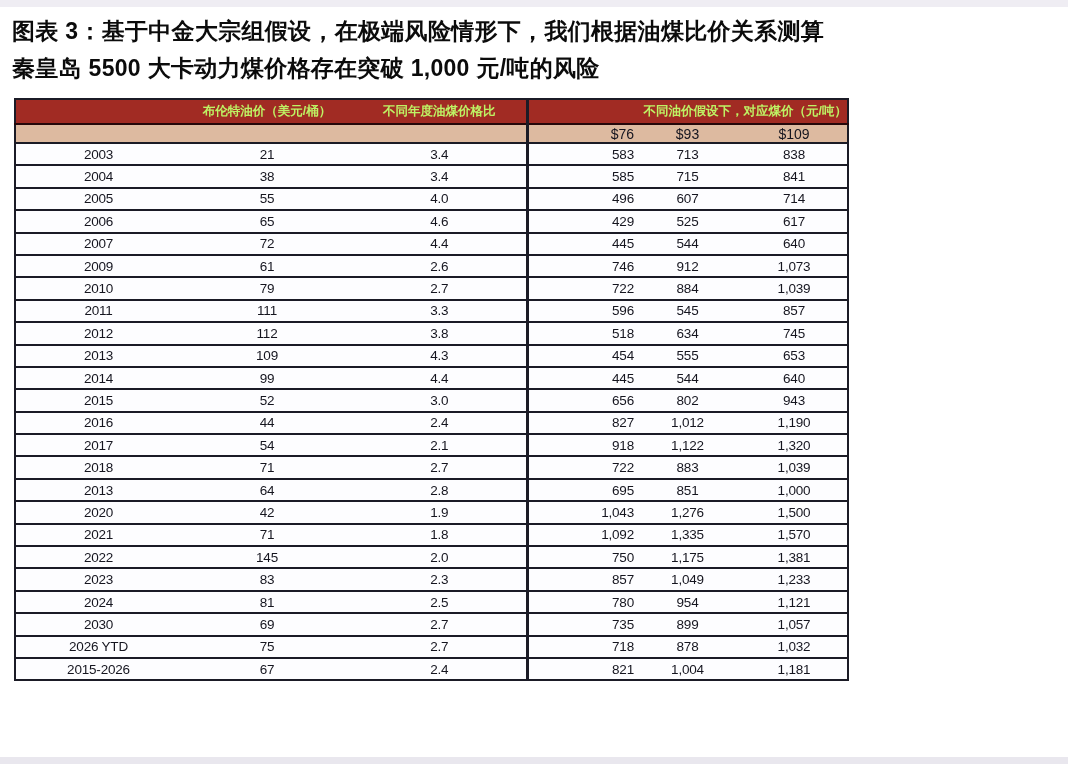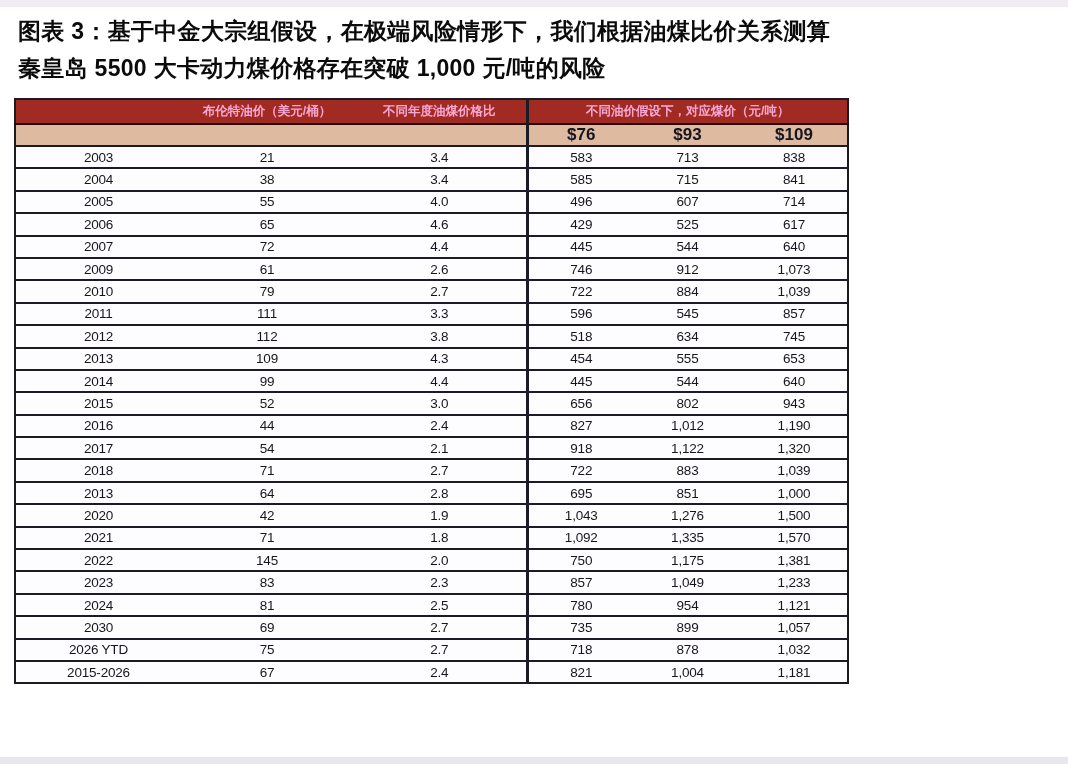--- a/index.html
+++ b/index.html
@@ -8,51 +8,51 @@
     width:1068px; height:764px;
     background:#ffffff;
     font-family:"Liberation Sans","DejaVu Sans",sans-serif;
     position:relative; overflow:hidden;
   }
   .edge-strip { position:absolute; left:0; width:1068px; height:7px; background:#efedf3; }
   .edge-strip.top { top:0; }
   .edge-strip.bottom { bottom:0; background:#e9e7ee; }
 
   .title-block {
-    position:absolute; left:18px; top:13px; width:1040px;
+    position:absolute; left:12px; top:13px; width:1040px;
     font-weight:bold; font-size:23px; line-height:37px;
     color:#0b0b0b; letter-spacing:0.3px;
   }
 
   table.exhibit {
     position:absolute; left:14px; top:98px;
     width:833px;
     border-collapse:collapse; table-layout:fixed;
     border:2px solid #1b1b26;
   }
   th, td {
     padding:0; margin:0; text-align:center;
     white-space:nowrap; overflow:hidden;
     border-bottom:2px solid #1b1b26;
   }
   th.red {
-    background:#a12b23; color:#f9a8d4;
+    background:#a12b23; color:#bef264;
     font-size:12.5px; font-weight:bold; height:25px;
     border-bottom:2px solid #25070a;
   }
   th.beige {
     background:#ddbaa0; color:#15151f;
-    font-size:17px; font-weight:bold; height:19px;
+    font-size:14px; font-weight:normal; height:19px;
   }
   td {
     height:22.4px; font-size:13.5px; color:#15151f;
     background:#fdfdff; font-weight:normal;
     letter-spacing:-0.2px;
   }
-  .divider { border-left:3px solid #1b1b26; }
+  .divider { border-left:3px solid #1b1b26;text-align:right; }
 </style>
 </head>
 <body>
 
 <div class="page">
   <div class="edge-strip top"></div>
 
   <div class="title-block">
     <div>图表 3：基于中金大宗组假设，在极端风险情形下，我们根据油煤比价关系测算</div>
     <div>秦皇岛 5500 大卡动力煤价格存在突破 1,000 元/吨的风险</div>

